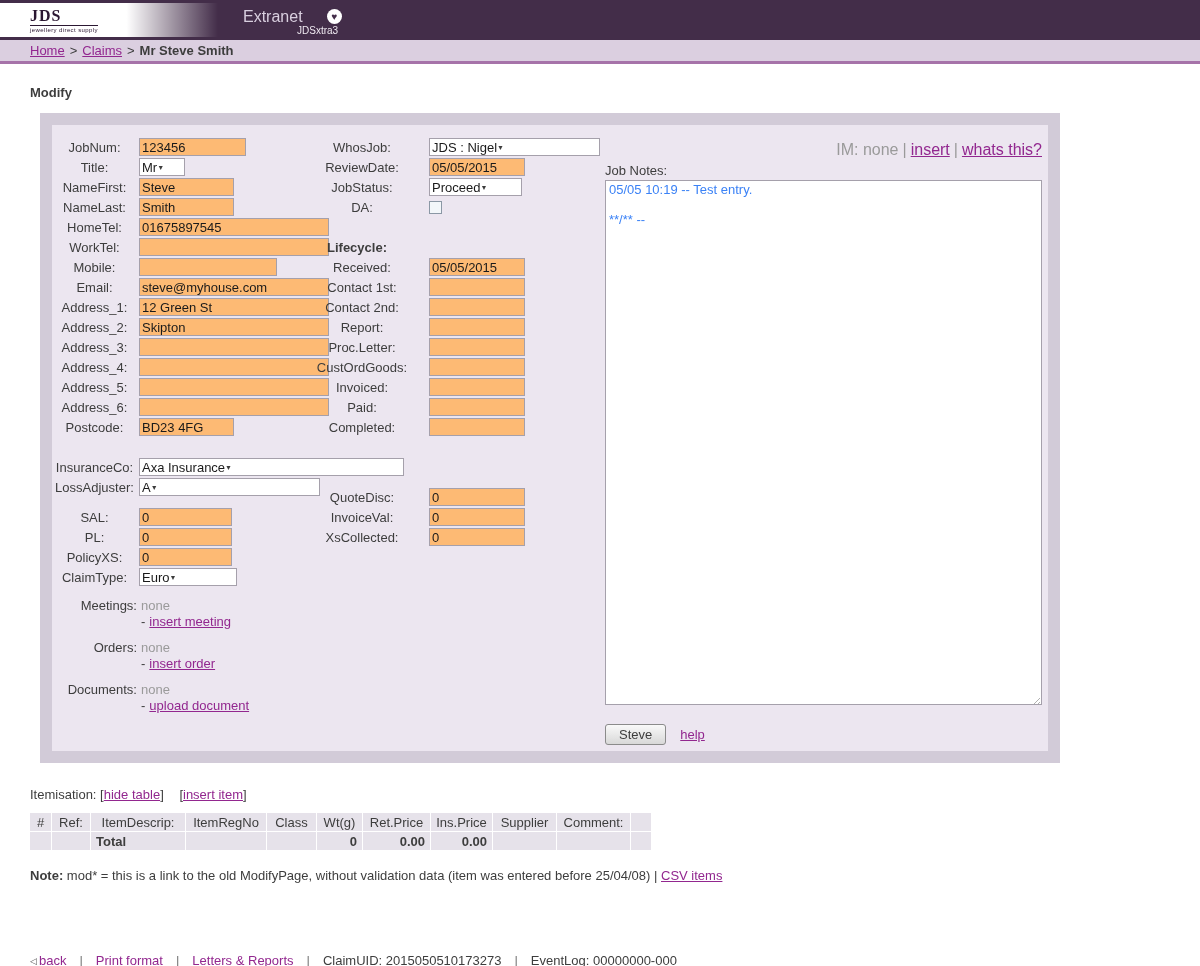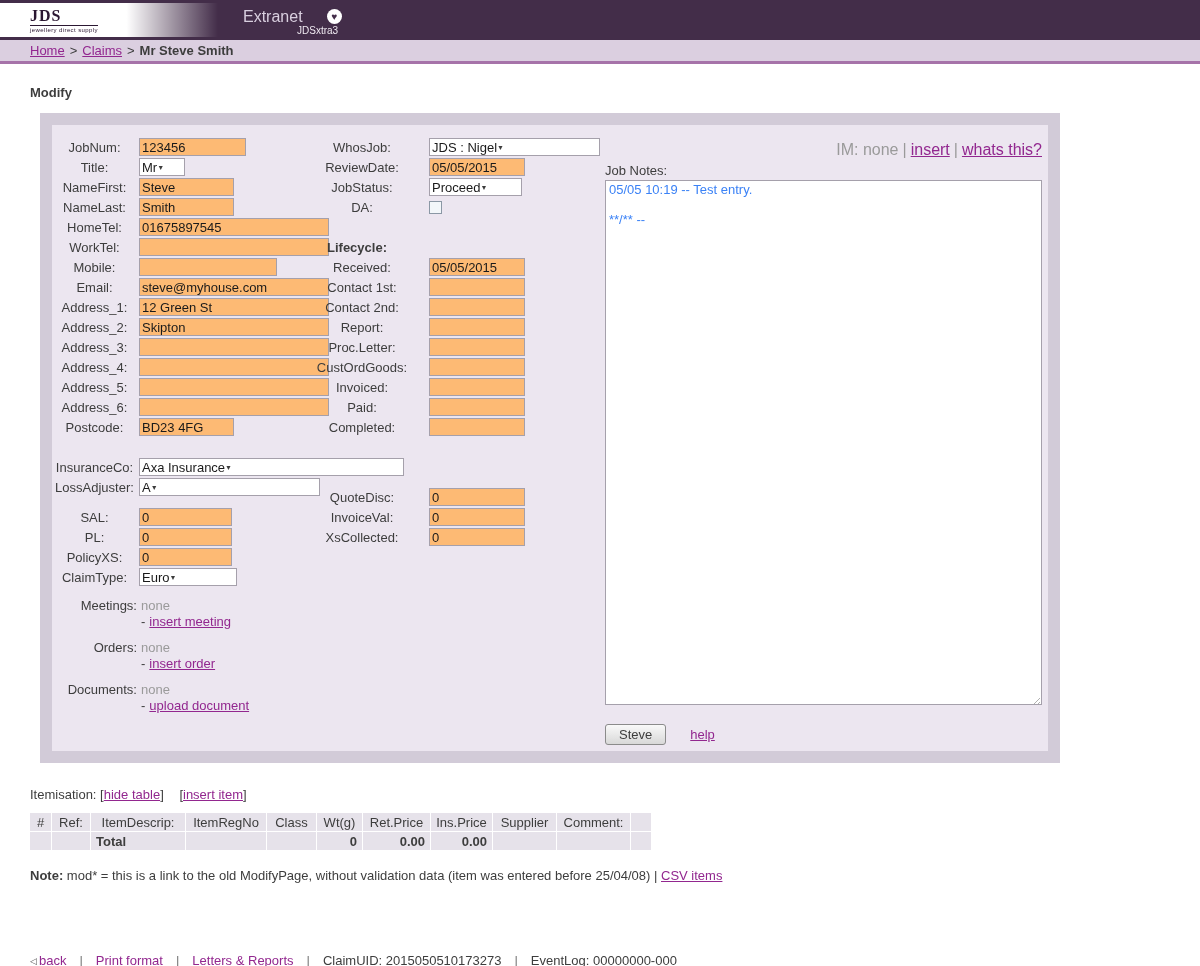--- a/index.html
+++ b/index.html
@@ -65,21 +65,21 @@
   .notes-label { margin-top: 6px; height: 15px; }
   .ta-wrap { position: relative; margin-top: 2px; width: 437px; }
   textarea.notes { width: 437px; height: 525px; border: 1px solid #a5a0ab; background: #fff;
     font: 13px "Liberation Sans", sans-serif; color: #3b82f6; padding: 1px 3px; resize: none; }
   .grip { position: absolute; right: 2px; bottom: 4px; width: 9px; height: 9px;
     background: repeating-linear-gradient(135deg, transparent 0 2px, #b0b0b0 2px 3px);
     clip-path: polygon(100% 0, 100% 100%, 0 100%); }
   .apply-row { margin-top: 16px; display: flex; align-items: center; }
   button.apply { font: 13px "Liberation Sans", sans-serif; color: #3d3d3d; padding: 2px 13px;
     border: 1px solid #8b8b8b; border-radius: 3px; background: linear-gradient(#f9f9f9, #d8d8d8); cursor: pointer; }
-  .apply-row a { margin-left: 24px; }
+  .apply-row a { margin-left: 14px; }
 
   
   .itemisation { margin: 24px 0 0 30px; }
   .itemisation .grp2 { margin-left: 12px; }
   table.items { margin: 10px 0 0 29px; border-collapse: collapse; table-layout: fixed;
     background: #e6e2ea; border: 1px solid #b5aeba; }
   .items th, .items td { border: 1px solid #ffffff; padding: 1px 5px; height: 19px;
     font-weight: normal; overflow: hidden; white-space: nowrap; }
   .items th { text-align: center; }
   .items td.b { font-weight: bold; }

